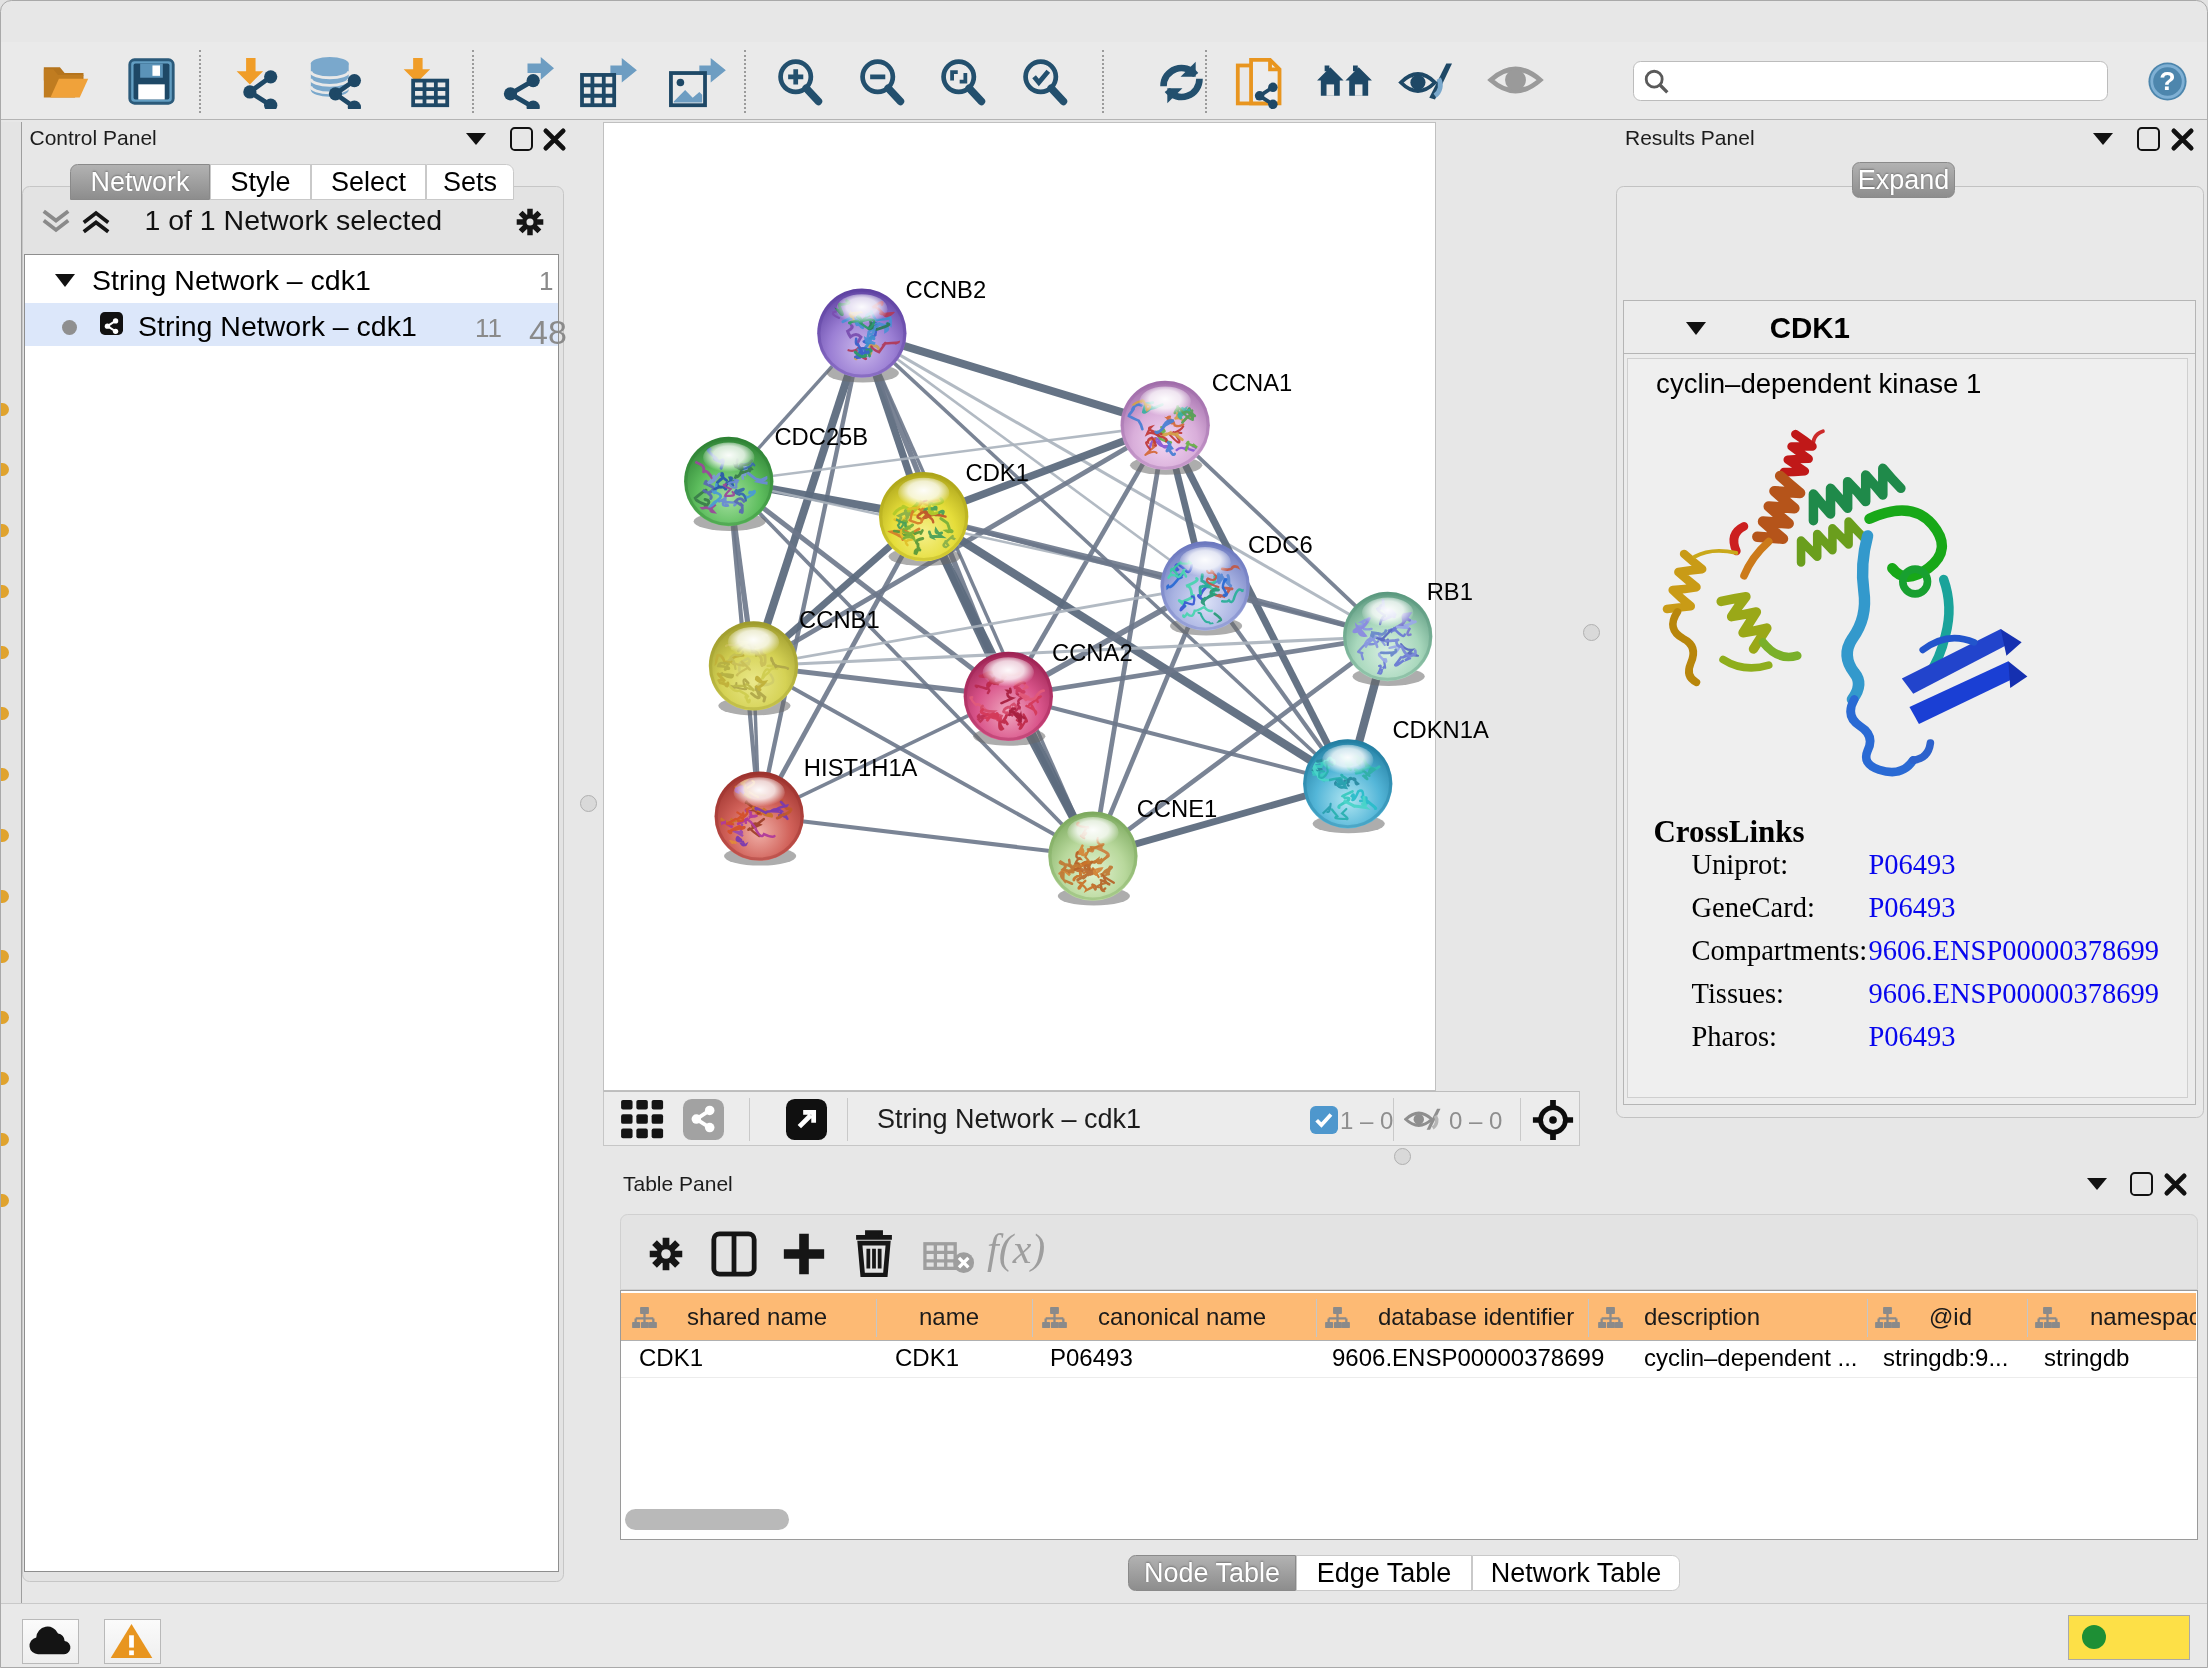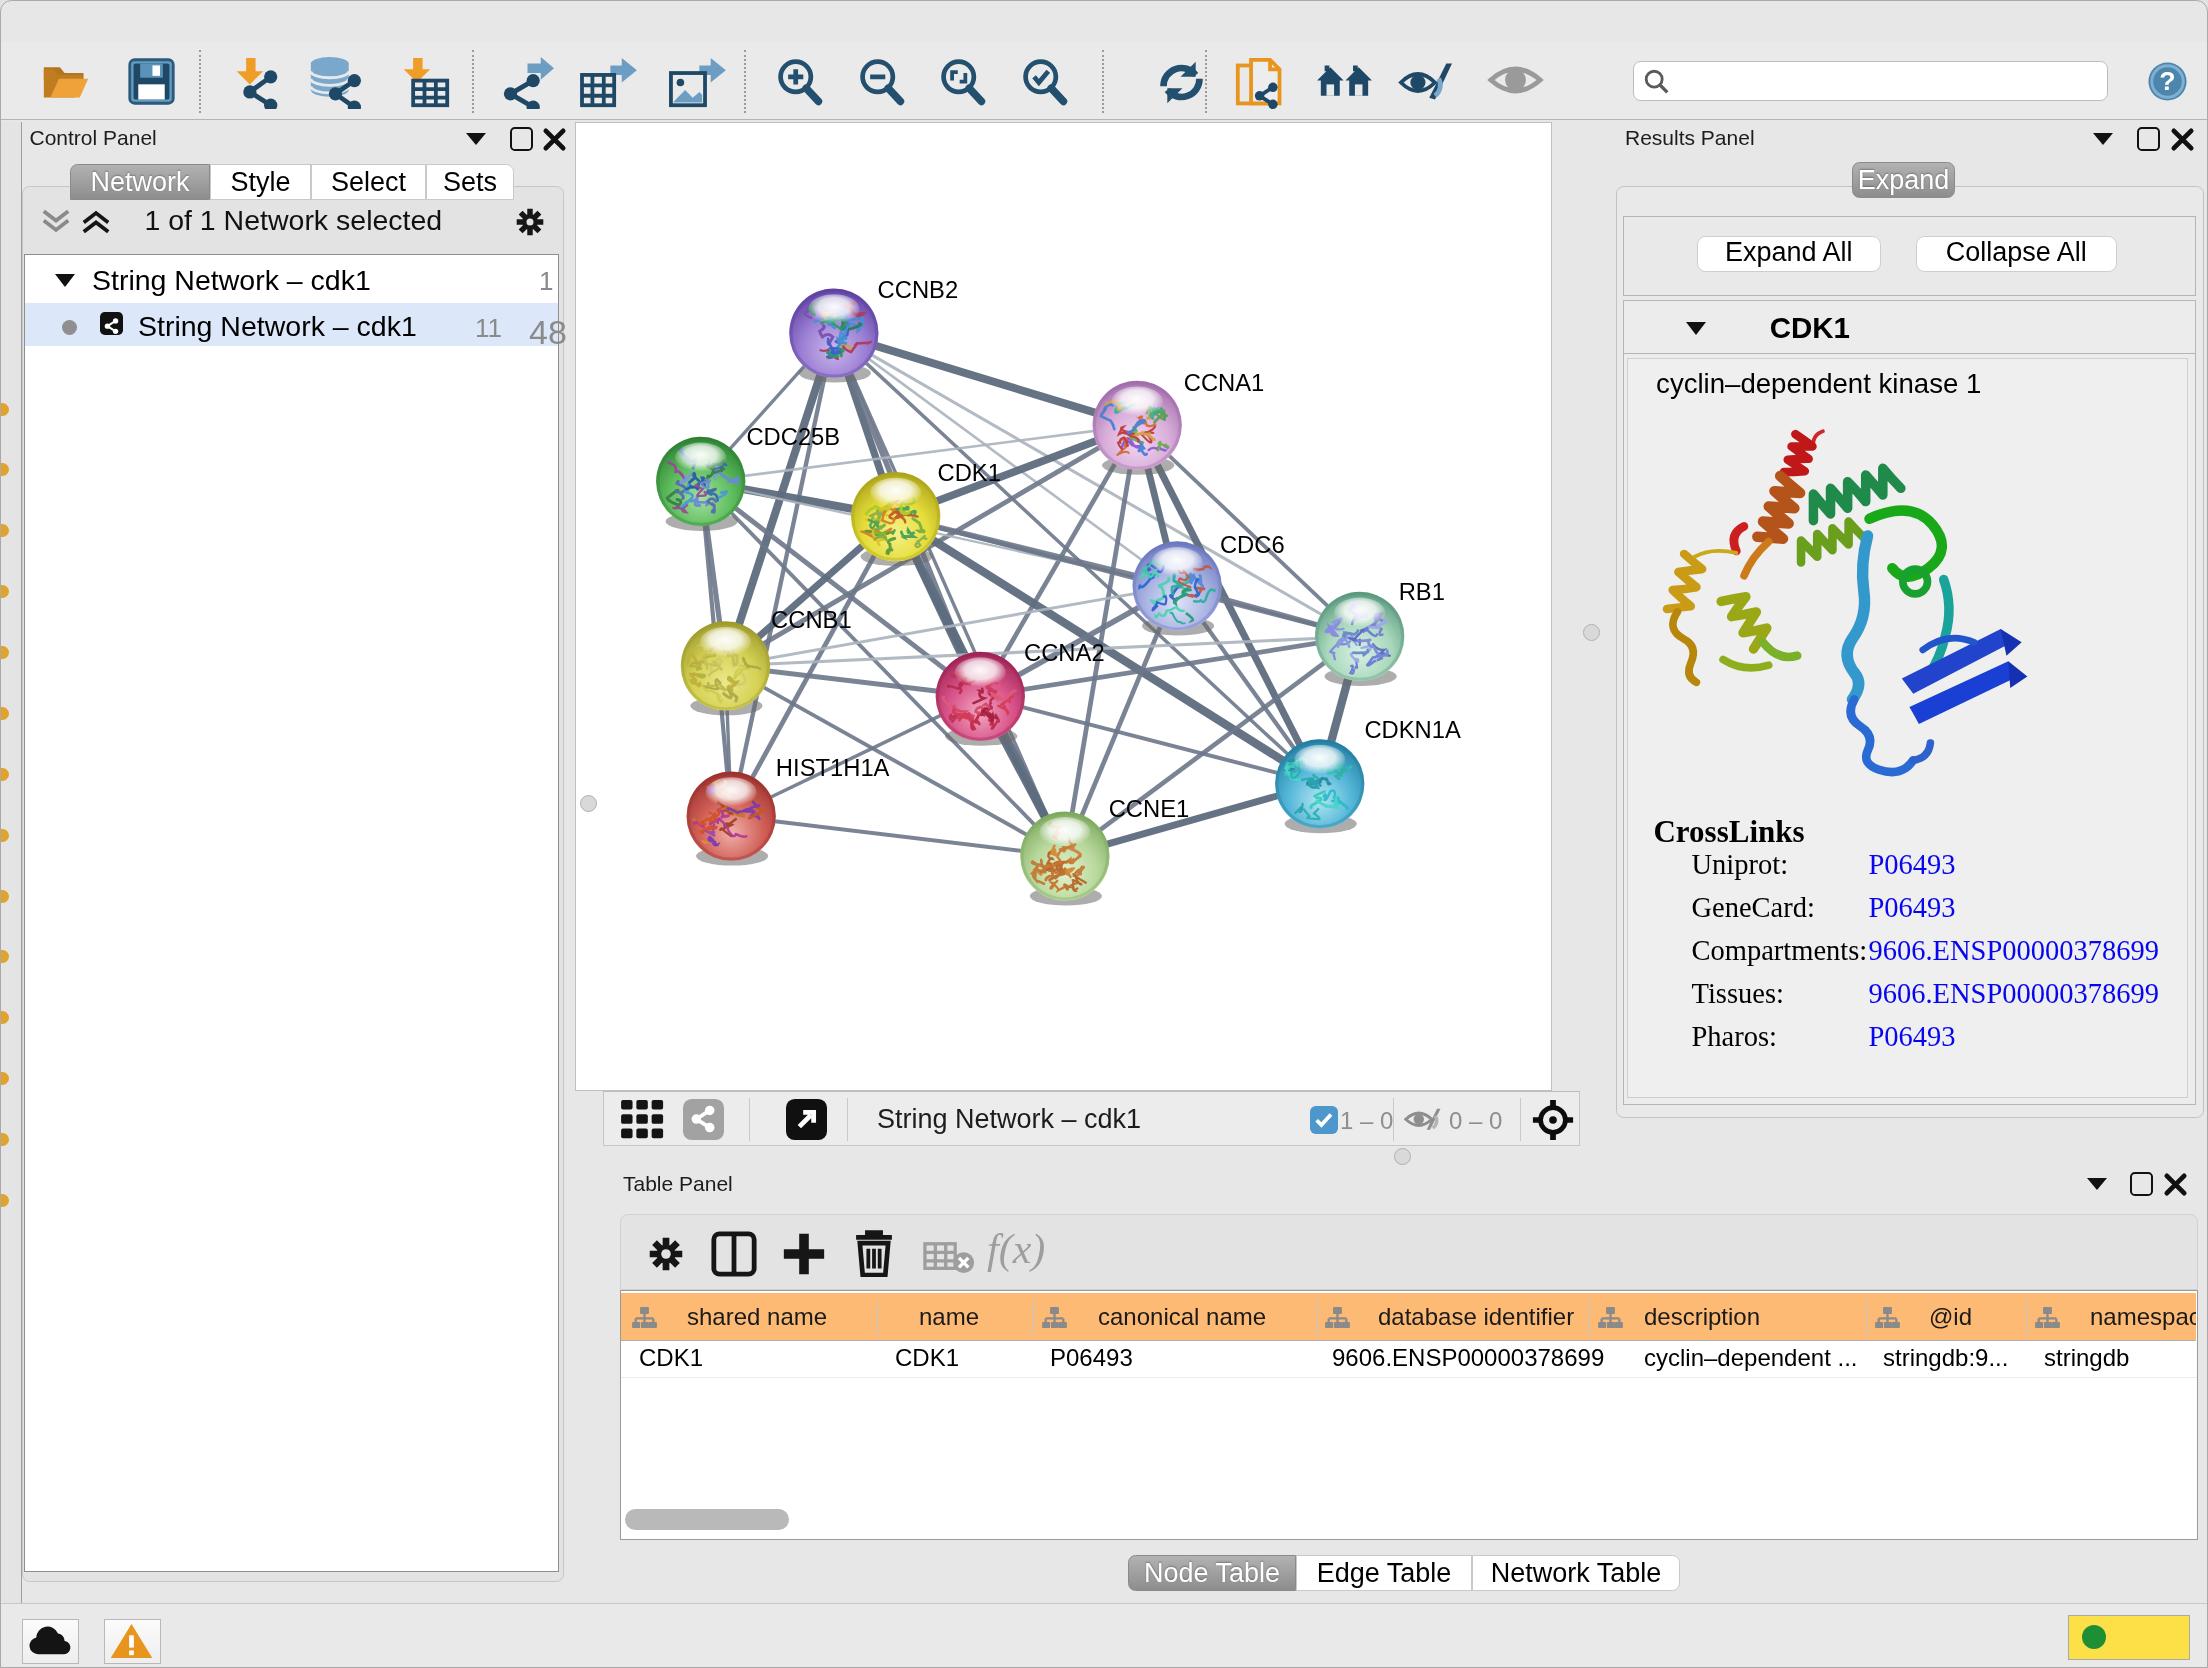--- a/index.html
+++ b/index.html
@@ -20,21 +20,21 @@
 
 #cp-tabs { position:absolute; z-index:6; }
 .tab { position:absolute; z-index:6; height:36px; background:#fff; border:1px solid #c9c9c9; color:#000; font-size:27px; text-align:center; line-height:34px; }
 .tab.sel { background:linear-gradient(#b2b2b2,#8d8d8d); color:#fff; text-shadow:0 -1px 1.9px rgba(0,0,0,0.3); border-color:#8a8a8a; }
 #cp-body { position:absolute; left:21px; top:185px; width:542px; height:1396px; background:#e3e3e3; border:1.9px solid #c6c6c6; border-radius:7.6px; }
 #cp-bar { position:absolute; left:3.8px; top:11.4px; width:533px; height:44px; }
 #cp-list { position:absolute; left:1px; top:67px; width:535px; height:1318px; background:#fff; border:1.9px solid #8e8e8e; }
 .cp-row1 { position:absolute; left:0; top:8.6px; width:100%; height:35px; font-size:28.5px; color:#000; }
 .cp-row2 { position:absolute; left:0; top:48px; width:100%; height:43px; background:#dce7fa; font-size:28.5px; color:#000; }
 
-#netcanvas { position:absolute; left:574px; top:121px; width:977px; height:969px; background:#fff; border:1px solid #c0c0c0; }
+#netcanvas { position:absolute; left:602px; top:121px; width:833px; height:969px; background:#fff; border:1px solid #c0c0c0; }
 #netfooter { position:absolute; left:602px; top:1090px; width:977px; height:55px; background:#ececec; border:1px solid #c6c6c6; border-top:1px solid #bdbdbd; }
 
 #rp-body { position:absolute; left:1615px; top:185px; width:588px; height:932px; background:#e9e9e9; border:1.9px solid #c2c2c2; border-radius:7.6px; }
 .btnw { position:absolute; height:36px; background:#fff; border:1.9px solid #cdcdcd; border-radius:8.6px; font-size:27px; text-align:center; color:#000; }
 
 #tpanel { position:absolute; left:602px; top:1165px; width:1606px; height:433px; }
 #tp-toolbar { position:absolute; left:17px; top:48px; width:1578px; height:76px; background:#e3e3e3; border:1.9px solid #d0d0d0; border-radius:7.6px 7.6px 0 0; }
 #tp-table { position:absolute; left:17px; top:124px; width:1578px; height:250px; background:#fff; border:1.9px solid #9a9a9a; }
 
 #statusbar { position:absolute; left:0; top:1602px; width:100%; height:67px; background:#e9e9e9; border-top:1.9px solid #c9c9c9; }
@@ -755,24 +755,20 @@
 </div>
 
   <div class="ptitle" style="left:1624px; top:125px;">Results Panel</div>
   <span style="position:absolute; left:2092px; top:132px; width:0; height:0; border:10.5px solid transparent; border-top:12.4px solid #111; border-bottom:none; z-index:7;"></span>
   <span style="position:absolute; left:2136px; top:126px; width:23px; height:24px; border:2.9px solid #111; border-radius:4.8px; z-index:7;"></span>
   <svg style="position:absolute; left:2169px; top:126px; z-index:7;" width="25" height="25" viewBox="0 0 26 26">
       <path d="M4 4 L22 22 M22 4 L4 22" stroke="#111" stroke-width="5" stroke-linecap="round"></path>
     </svg>
   <div class="tab sel" style="left:1851px; top:161px; width:103px; border-radius:7.6px;">Expand</div>
   <div id="rp-body">
-    <div style="position:absolute; left:5.7px; top:28.5px; width:573px; height:80px; border:1.9px solid #b5b5b5; background:#e9e9e9;">
-      <div class="btnw" style="left:73px; top:19px; width:184px;">Expand All</div>
-      <div class="btnw" style="left:292px; top:19px; width:201px;">Collapse All</div>
-    </div>
     <div style="position:absolute; left:5.7px; top:113px; width:573px; height:805px; border:1.9px solid #b5b5b5; background:#ececec;">
       <div style="position:absolute; left:0; top:0; width:100%; height:53px; border-bottom:1.9px solid #b5b5b5;">
         <span style="position:absolute; left:62px; top:21px; width:0; height:0; border:10.5px solid transparent; border-top:13.3px solid #111; border-bottom:none;"></span>
         <span style="position:absolute; left:146px; top:9.5px; font-size:29.5px; font-weight:bold;">CDK1</span>
       </div>
       <div style="position:absolute; left:3.8px; top:57px; width:561px; height:740px; background:#efefef; border:1px solid #cfcfcf;">
         <span style="position:absolute; left:27.6px; top:8.6px; font-size:27.6px;">cyclin–dependent kinase 1</span>
         <svg style="position:absolute; left:0; top:34px;" width="561" height="628" viewBox="0 0 590 660">
 <g fill="none" stroke-linecap="round" stroke-linejoin="round">
 <path d="M205 40 q-12 4 -10 18" stroke="#cc2a2a" stroke-width="4"></path>

